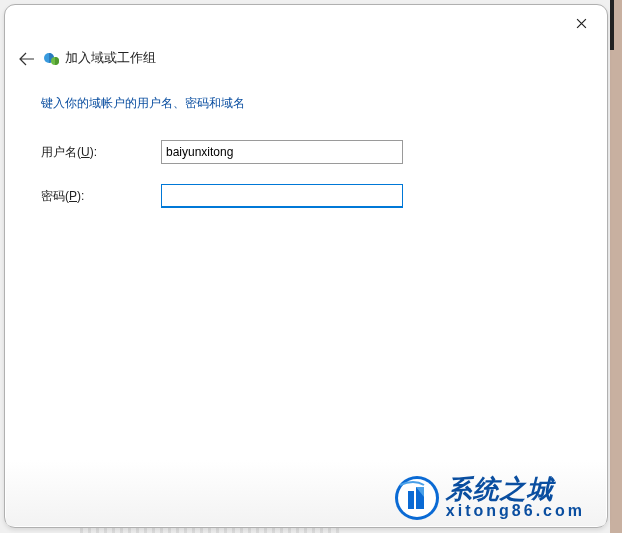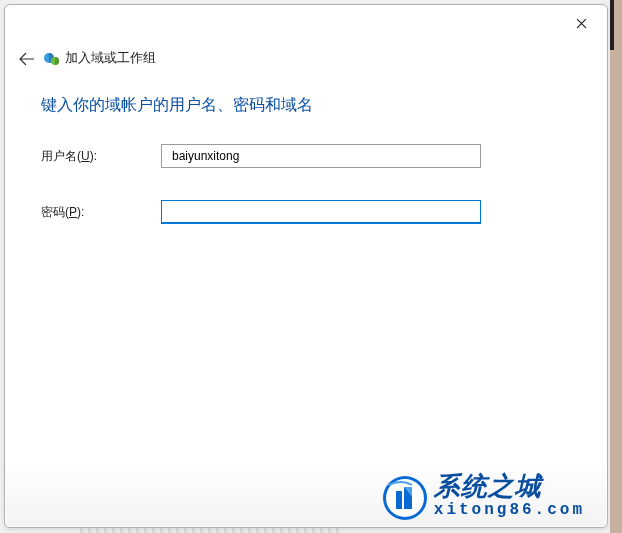--- a/index.html
+++ b/index.html
@@ -26,21 +26,21 @@
     left: 0; top: 0;
     width: 4px; height: 50px;
     background: #222;
   }
   .dialog {
     position: absolute;
     left: 4px; top: 4px;
     width: 604px; height: 524px;
     background: #ffffff;
     border: 1px solid #b0b0b0;
-    border-radius: 6px;
+    border-radius: 11px;
     box-shadow: 0 2px 4px rgba(0,0,0,0.1);
   }
   .titlebar {
     height: 48px;
     position: relative;
   }
   .close {
     position: absolute;
     right: 6px; top: 4px;
     width: 40px; height: 28px;
@@ -68,59 +68,59 @@
     font-size: 13px;
     color: #222;
   }
   .content {
     position: absolute;
     left: 36px; top: 90px;
     right: 30px;
   }
   .heading {
     color: #0a4ea0;
-    font-size: 16px;
+    font-size: 12px;
     margin-bottom: 28px;
   }
   .form-row {
     display: flex;
     align-items: center;
-    margin-bottom: 32px;
+    margin-bottom: 20px;
   }
   .form-label {
     width: 120px;
     font-size: 12px;
     color: #222;
   }
   .form-input {
-    width: 320px;
+    width: 242px;
     height: 24px;
     border: 1px solid #9a9a9a;
-    padding: 2px 10px;
+    padding: 2px 4px;
     font-size: 12px;
     font-family: inherit;
     outline: none;
   }
   .form-input.focused {
     border: 1px solid #0078d7;
     border-bottom: 2px solid #0078d7;
   }
   .footer-fade {
     position: absolute;
     left: 1px; right: 1px; bottom: 1px;
     height: 66px;
     background: linear-gradient(to bottom, #ffffff, #f3f3f3);
     border-bottom-left-radius: 5px;
     border-bottom-right-radius: 5px;
   }
   .watermark {
     position: absolute;
     right: 22px; bottom: 6px;
     display: flex;
-    font-family: Liberation Mono, monospace;
+    align-items: center;
   }
   .wm-logo {
     width: 46px; height: 46px;
     margin-right: 6px;
   }
   .wm-text { display: flex; flex-direction: column; line-height: 1.05; }
   .wm-main {
     font-size: 26px;
     font-weight: 700;
     font-style: italic;

